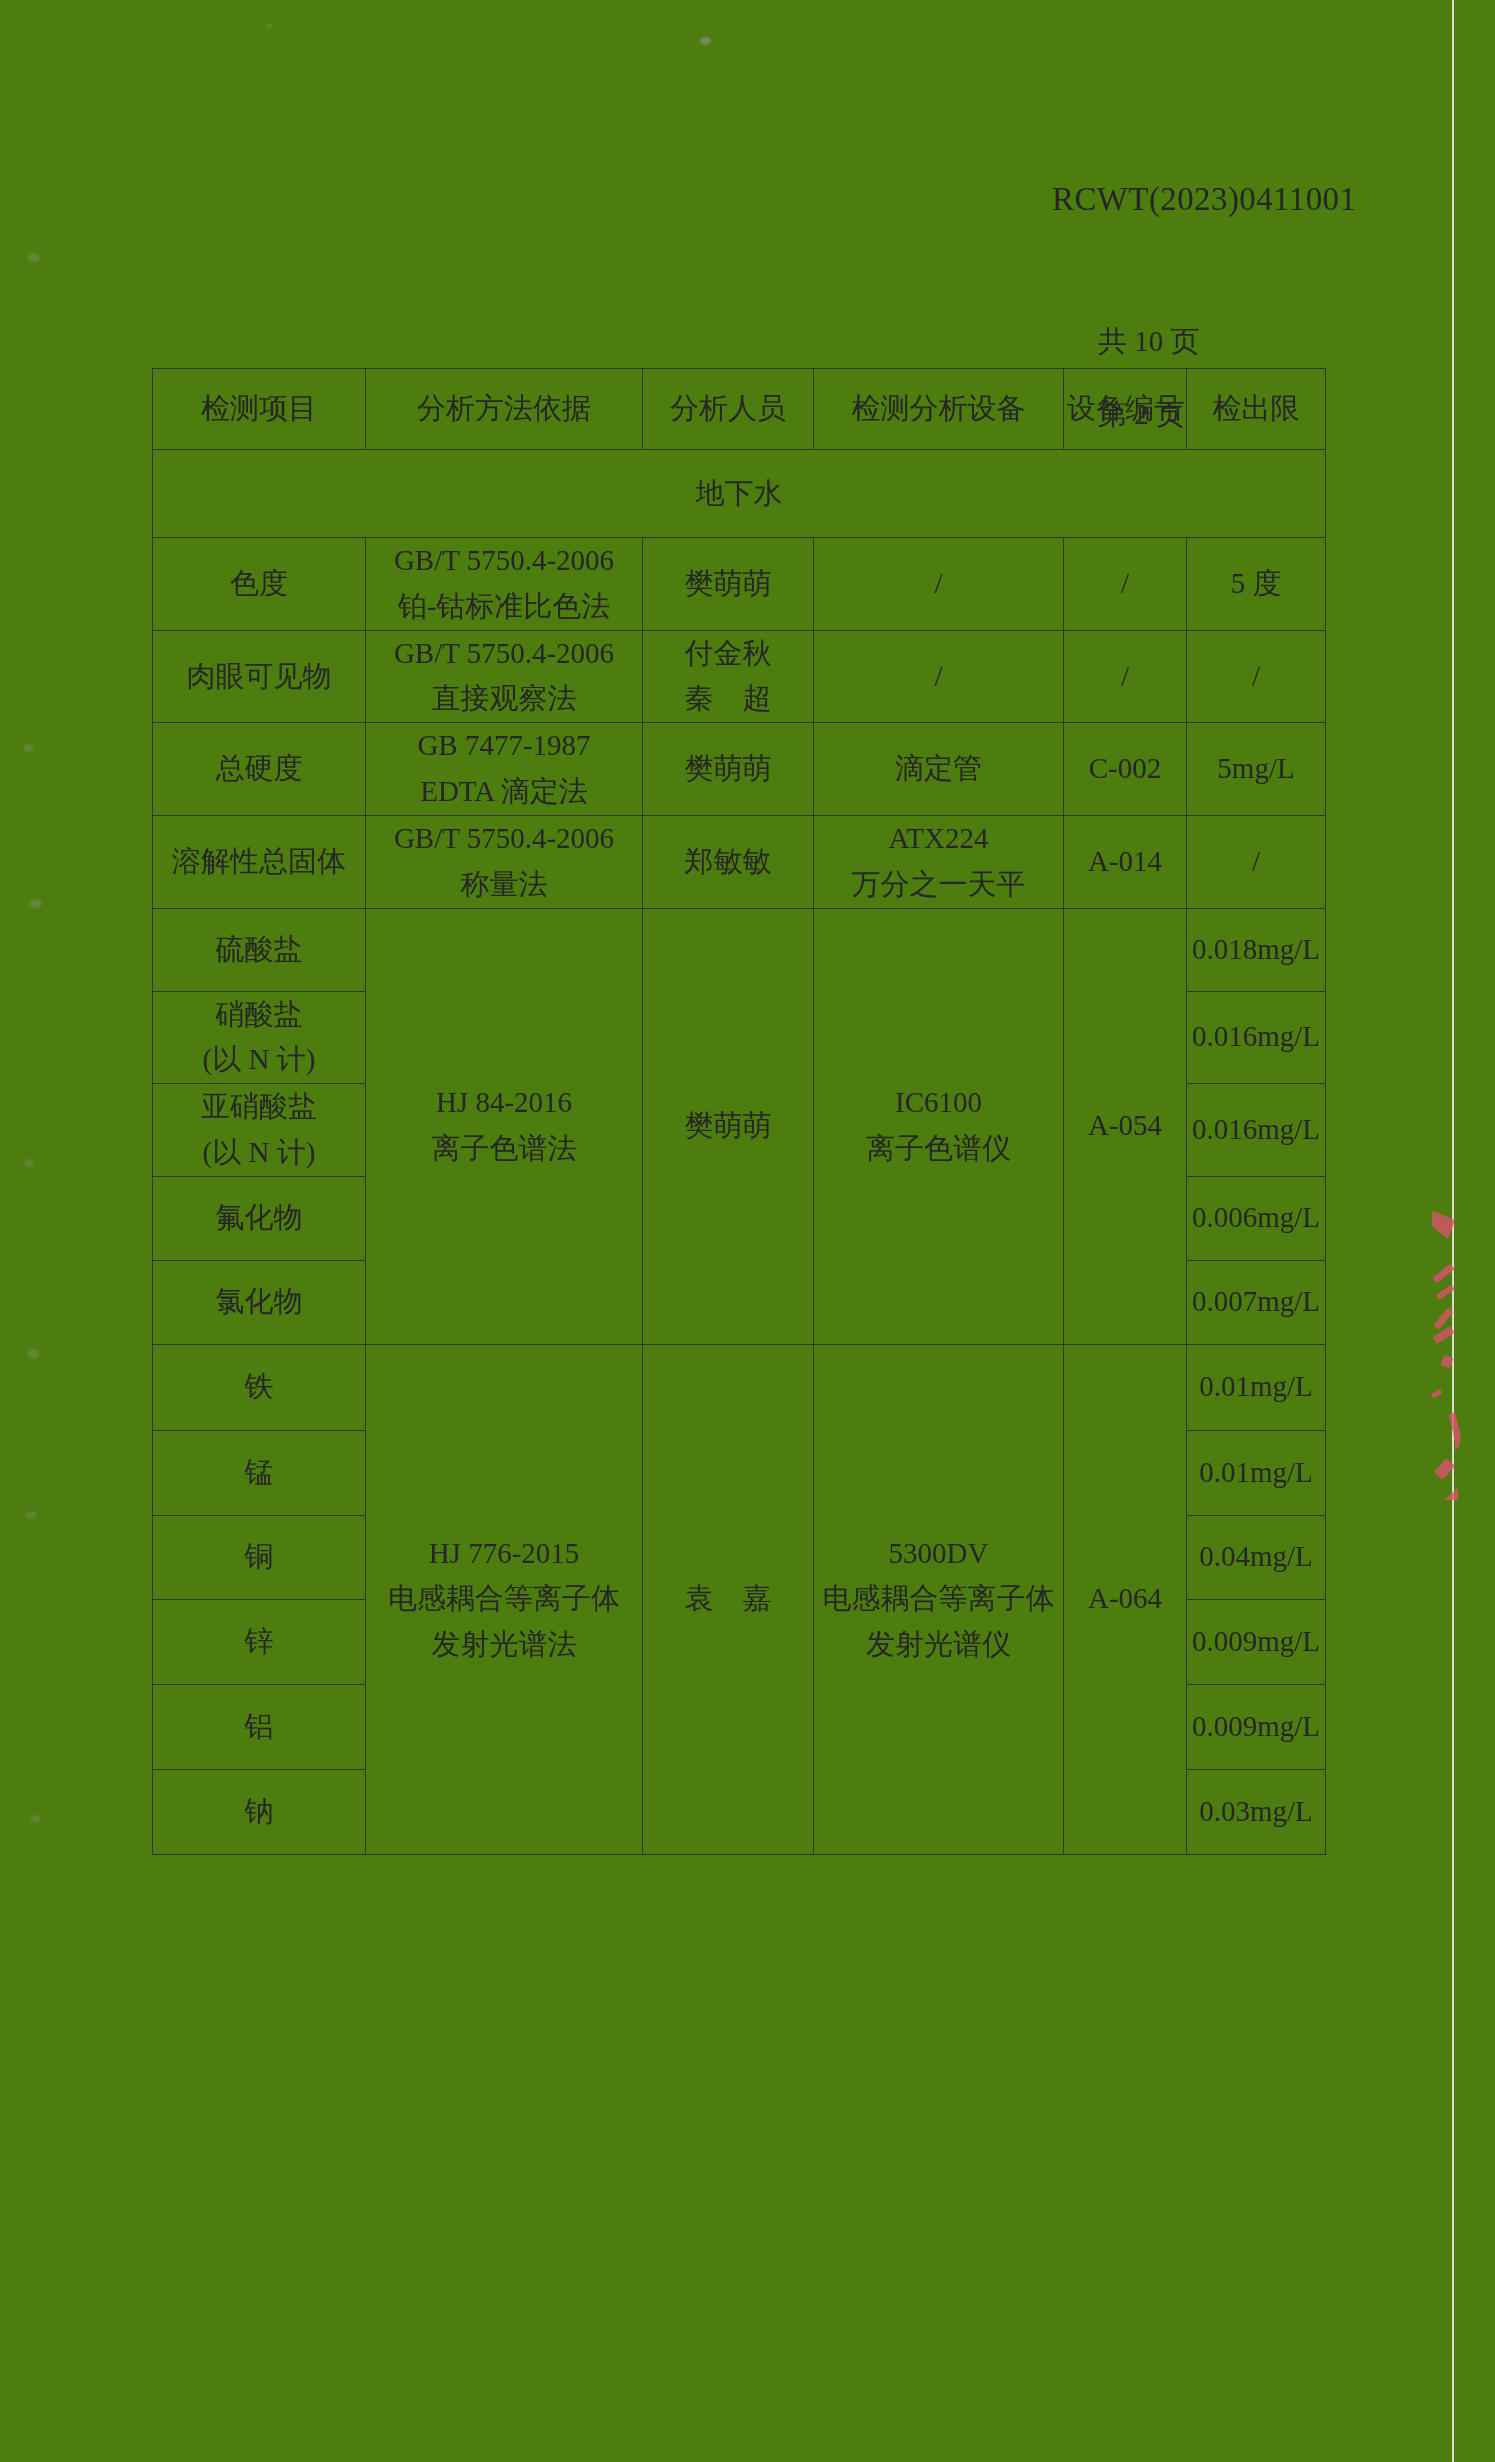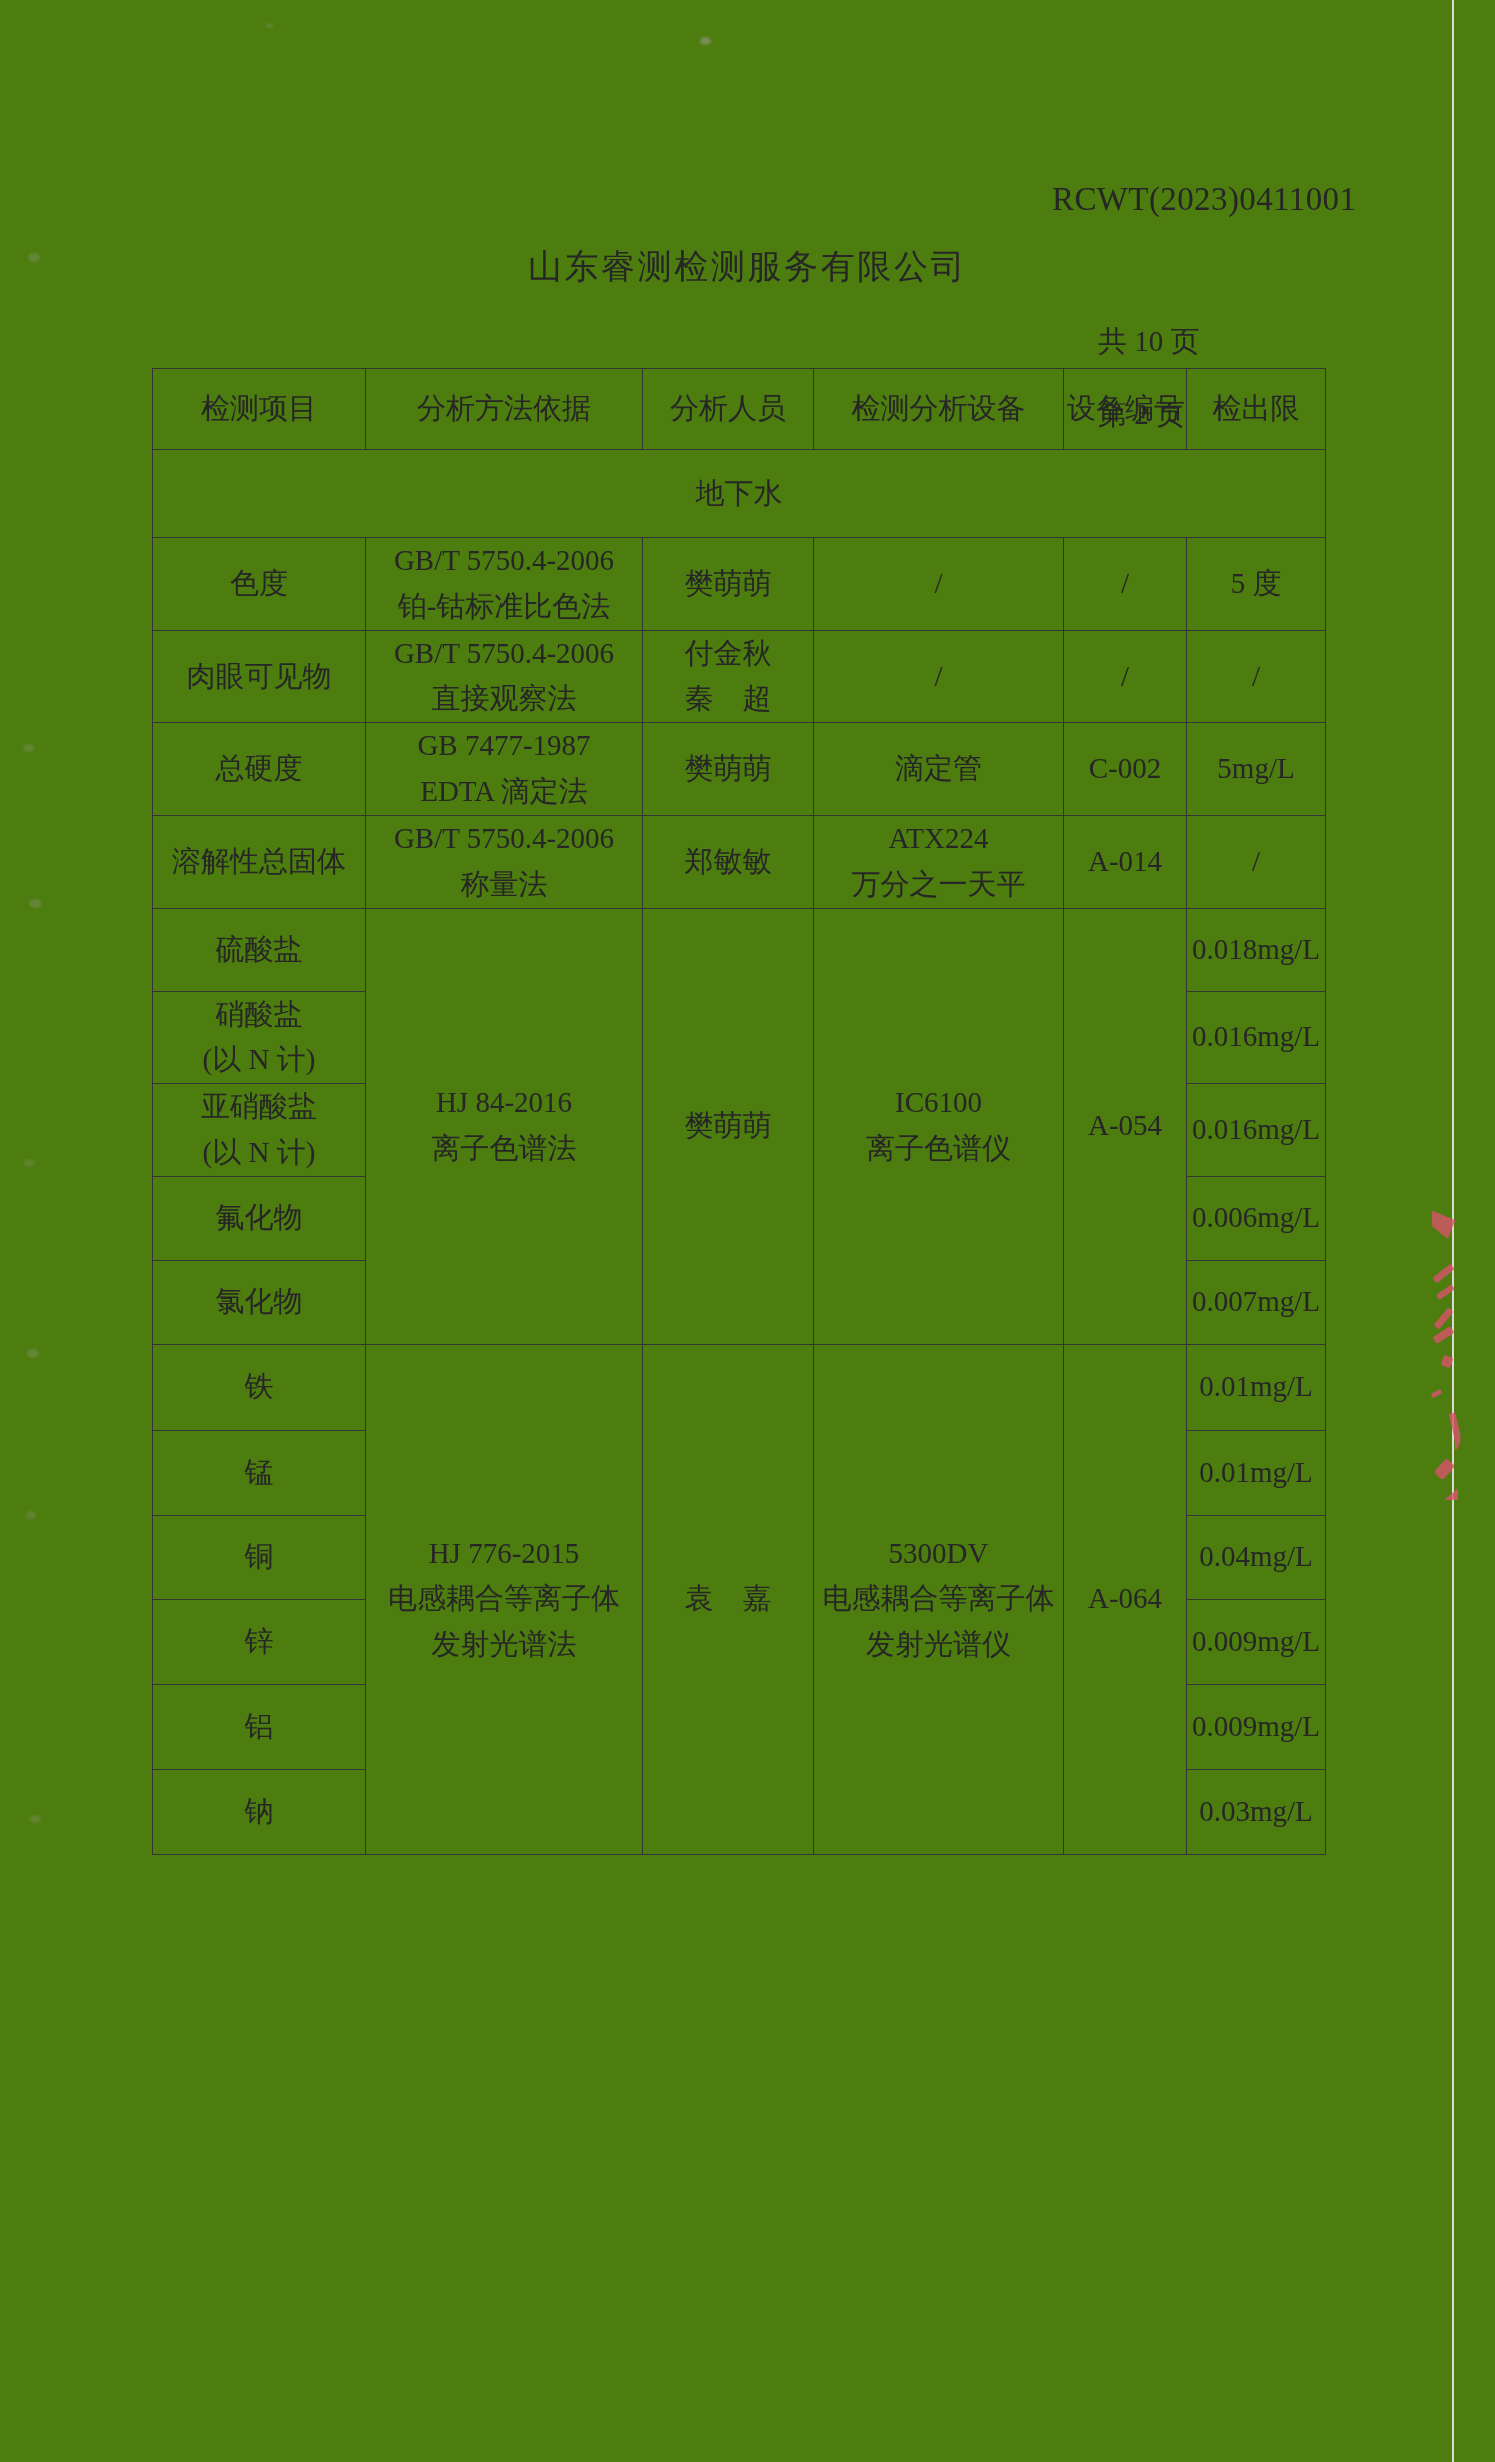--- a/index.html
+++ b/index.html
@@ -54,21 +54,20 @@
   .speck{position:absolute;background:#9a9a92;border-radius:50%;filter:blur(0.9px);}
   .stamp-frag{position:absolute;background:#d9536b;opacity:0.8;}
 </style>
 </head>
 <body>
 
 <div class="page">
 
   <div class="report-no">RCWT(2023)0411001</div>
 
-  <div class="company">山东睿测检测服务有限公司</div>
 
 
   <div class="page-info">
     <span>共 10 页</span>
     <span>第 2 页</span>
   </div>
 
   <table class="report">
     <colgroup>
       <col style="width:213px">

